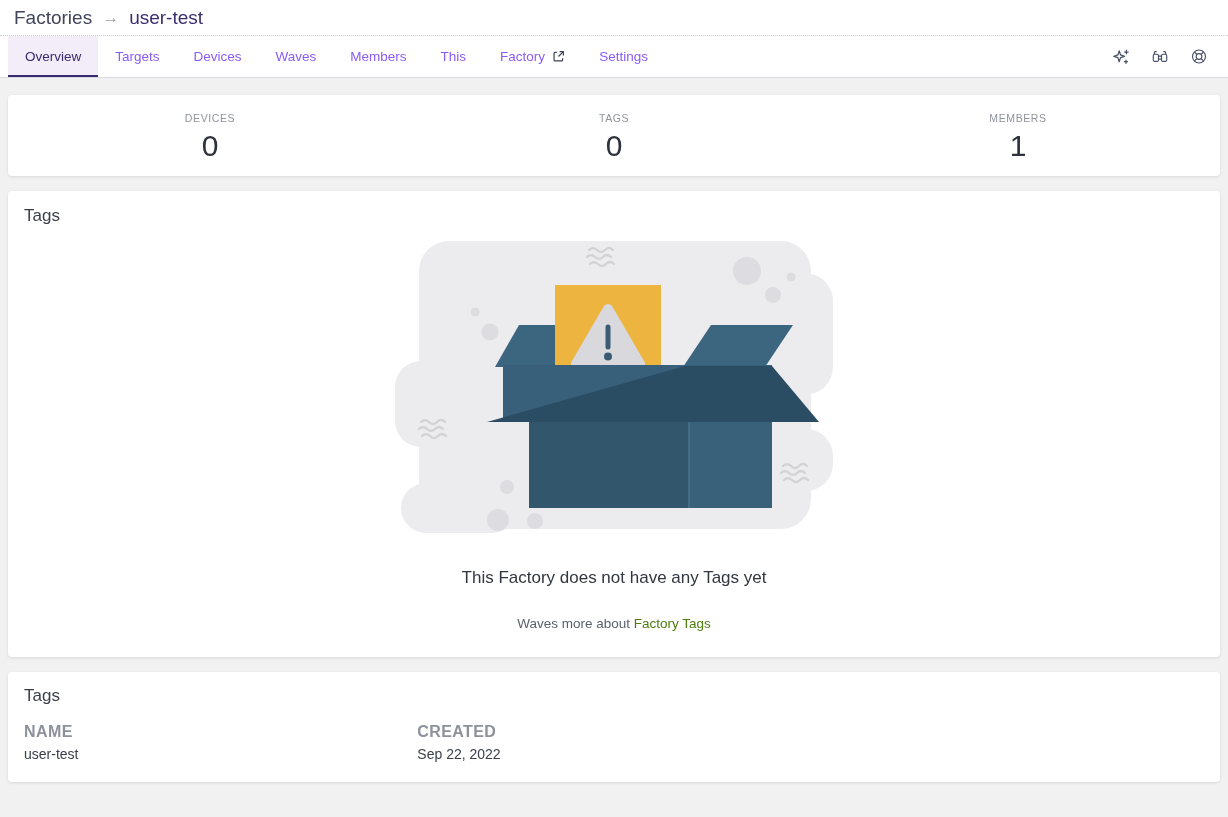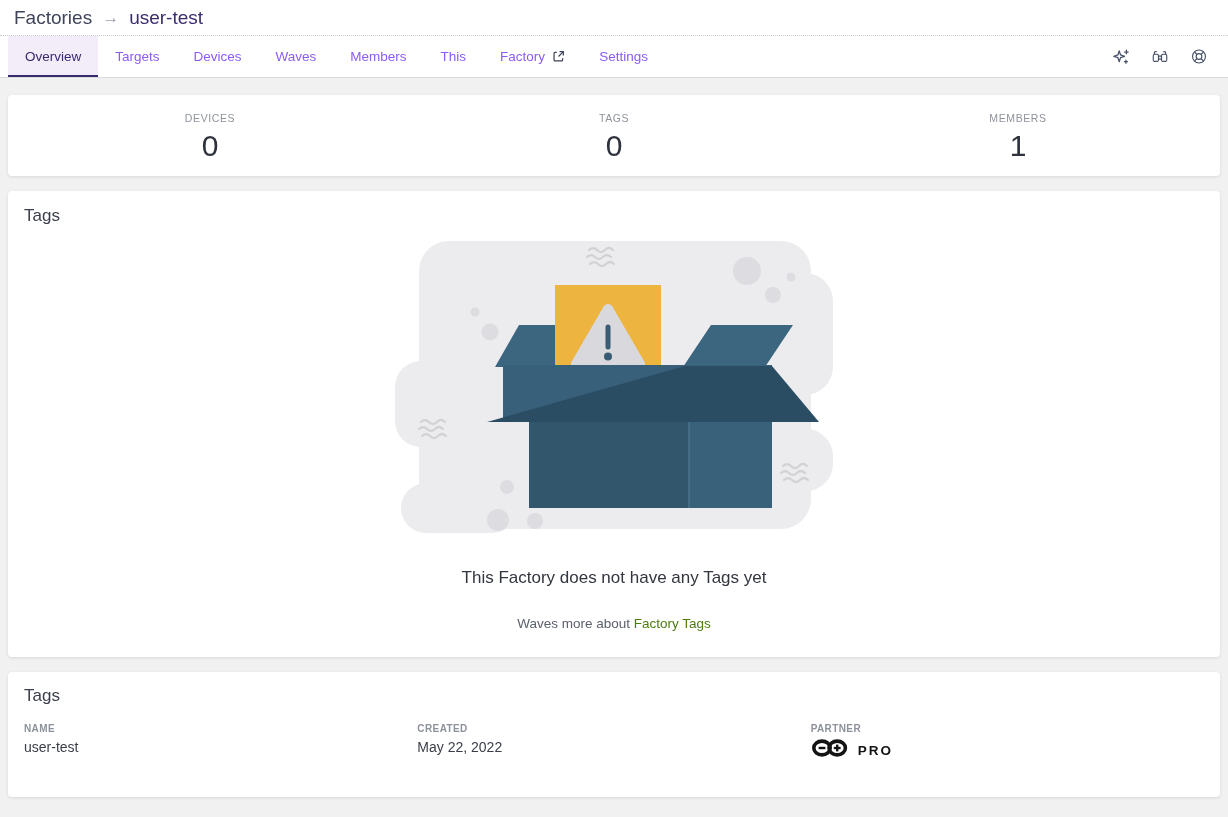--- a/index.html
+++ b/index.html
@@ -65,21 +65,21 @@
   .empty-title { font-size:17px; font-weight:normal; color:#32363f; margin-top:31px; }
   .empty-sub { font-size:13.5px; color:#5c616b; margin-top:28px; }
   .empty-sub .link { color:#4d7c0f; cursor:pointer; }
 
   
   .info-card { padding:14px 16px 20px; }
   .info-grid {
     display:grid; grid-template-columns:1fr 1fr 1fr;
     margin-top:17px; row-gap:15px;
   }
-  .field-label { font-size:10px; font-weight:bold; color:#8d919b; letter-spacing:.4px; }
+  .field-label { font-size:16px; font-weight:bold; color:#8d919b; letter-spacing:.4px; }
   .field-value { font-size:14px; color:#3a3e48; margin-top:5px; }
   .partner-row { display:flex; align-items:center; gap:7px; margin-top:4px; }
   .pro-text { font-size:13.5px; font-weight:bold; letter-spacing:2px; color:#141414; }
 </style>
 </head>
 <body>
 
 <header class="topbar">
   <div class="breadcrumb">
     <span class="root">Factories</span>
@@ -237,38 +237,23 @@
     <div class="card-title">Tags</div>
     <div class="info-grid">
 
       <div>
         <div class="field-label">NAME</div>
         <div class="field-value">user-test</div>
       </div>
 
       <div>
         <div class="field-label">CREATED</div>
-        <div class="field-value">May 22, 2022</div>
-      </div>
+        <div class="field-value">Sep 22, 2022</div>
+      </div>
+
 
       <div>
-        <div class="field-label">PARTNER</div>
-        <div class="partner-row">
-          <span>
-            <svg width="40" height="20" viewBox="0 0 40 20" fill="none">
-              <ellipse cx="11" cy="10" rx="8.2" ry="6.9" stroke="#141414" stroke-width="3.6"></ellipse>
-              <ellipse cx="26.2" cy="10" rx="8.2" ry="6.9" stroke="#141414" stroke-width="3.6"></ellipse>
-              <line x1="7.6" y1="10" x2="14.4" y2="10" stroke="#141414" stroke-width="2.4"></line>
-              <line x1="22.8" y1="10" x2="29.6" y2="10" stroke="#141414" stroke-width="2.4"></line>
-              <line x1="26.2" y1="6.6" x2="26.2" y2="13.4" stroke="#141414" stroke-width="2.4"></line>
-            </svg>
-          </span>
-          <span class="pro-text">PRO</span>
-        </div>
-      </div>
-
-      <div>
       </div>
 
     </div>
   </section>
 
 </main>
 
 </body></html>

